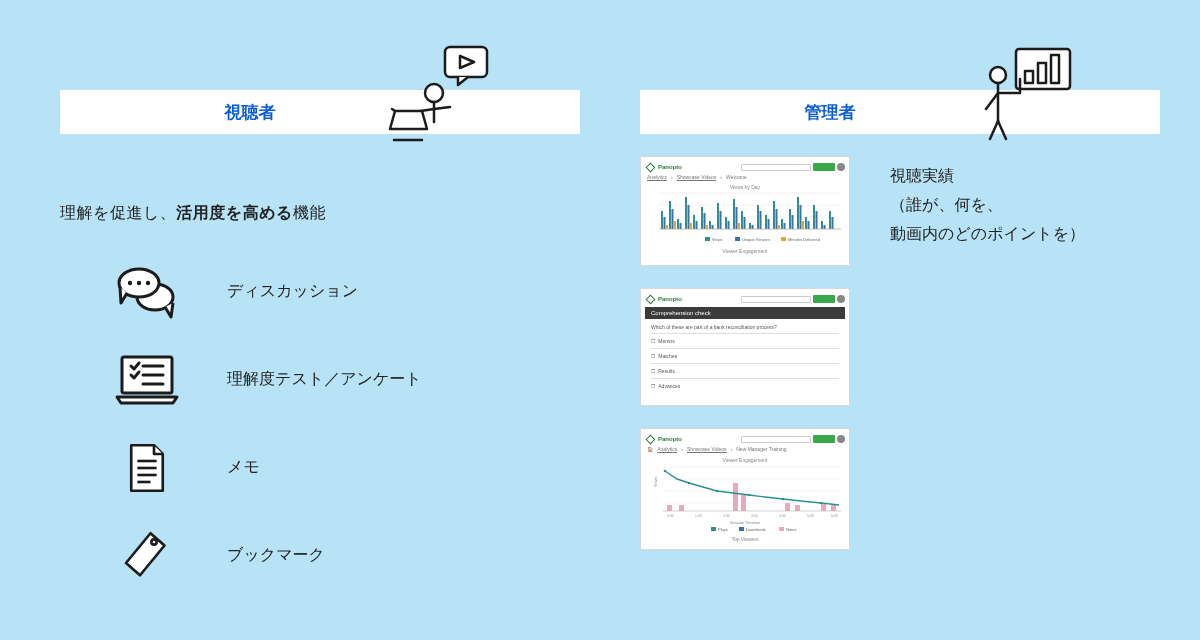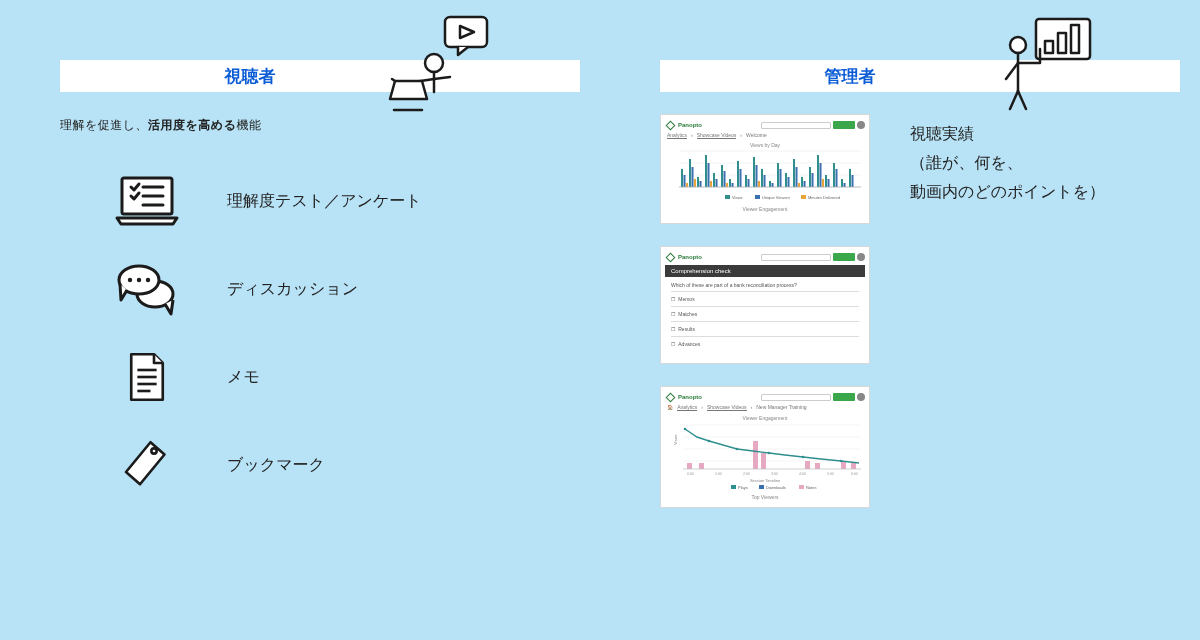--- a/index.html
+++ b/index.html
@@ -11,26 +11,26 @@
     color: #222;
     position: relative;
     overflow: hidden;
   }
   .col {
     position: absolute;
     top: 0;
     width: 520px;
   }
   .col-left { left: 60px; }
-  .col-right { left: 660px; }
+  .col-right { left: 640px; }
 
   .header-bar {
     position: relative;
-    margin-top: 60px;
-    height: 32px;
+    margin-top: 90px;
+    height: 44px;
     background: #fff;
     display: flex;
     align-items: center;
   }
   .header-title {
     color: #0a5bd6;
     font-weight: 700;
     font-size: 17px;
     text-align: center;
     width: 100%;
@@ -38,22 +38,22 @@
   }
   .header-illus {
     position: absolute;
     right: 80px;
     top: -45px;
     width: 110px;
     height: 100px;
   }
 
   .subhead {
-    margin-top: 24px;
-    font-size: 12px;
+    margin-top: 66px;
+    font-size: 16px;
     line-height: 1.6;
     letter-spacing: 0.5px;
   }
   .subhead b { font-weight: 700; }
 
   
   .feat-list { margin-top: 22px; }
   .feat-row {
     display: flex;
     align-items: center;
@@ -140,54 +140,54 @@
         </g>
       </svg>
     </div>
   </div>
 
   <div class="subhead">
     <span>理解を促進し、</span><b>活用度を高める</b><span>機能</span>
   </div>
 
   <div class="feat-list">
-    <div class="feat-row">
-      <div class="feat-icon">
-        <svg viewBox="0 0 64 54" width="64" height="54">
-          <g stroke="#1b1b1b" stroke-width="3" fill="none" stroke-linecap="round" stroke-linejoin="round">
-            <rect x="7" y="4" width="50" height="36" rx="2" fill="#fff"></rect>
-            <path d="M2 44 h60 l-4 6 h-52 z" fill="#fff"></path>
-            <path d="M16 13 l3 3 l5 -6"></path>
-              <line x1="28" y1="13" x2="48" y2="13"></line>
-            <path d="M16 22 l3 3 l5 -6"></path>
-              <line x1="28" y1="22" x2="48" y2="22"></line>
-            <line x1="28" y1="31" x2="48" y2="31"></line>
-          </g>
-        </svg>
-      </div>
-      <div class="feat-label">理解度テスト／アンケート</div>
-    </div>
-
     <div class="feat-row">
       <div class="feat-icon">
         <svg viewBox="0 0 64 54" width="64" height="54">
           <g stroke="#1b1b1b" stroke-width="3" fill="#fff" stroke-linejoin="round">
             <ellipse cx="40" cy="32" rx="18" ry="13"></ellipse>
             <path d="M50 42 l6 10 l2 -14" fill="#fff"></path>
             <ellipse cx="24" cy="18" rx="20" ry="14" fill="#fff"></ellipse>
             <path d="M12 28 l-6 10 l-1 -16" fill="#fff"></path>
           </g>
           <g fill="#1b1b1b">
             <circle cx="15" cy="18" r="2.2"></circle>
               <circle cx="24" cy="18" r="2.2"></circle>
               <circle cx="33" cy="18" r="2.2"></circle>
           </g>
         </svg>
       </div>
       <div class="feat-label">ディスカッション</div>
+    </div>
+
+    <div class="feat-row">
+      <div class="feat-icon">
+        <svg viewBox="0 0 64 54" width="64" height="54">
+          <g stroke="#1b1b1b" stroke-width="3" fill="none" stroke-linecap="round" stroke-linejoin="round">
+            <rect x="7" y="4" width="50" height="36" rx="2" fill="#fff"></rect>
+            <path d="M2 44 h60 l-4 6 h-52 z" fill="#fff"></path>
+            <path d="M16 13 l3 3 l5 -6"></path>
+              <line x1="28" y1="13" x2="48" y2="13"></line>
+            <path d="M16 22 l3 3 l5 -6"></path>
+              <line x1="28" y1="22" x2="48" y2="22"></line>
+            <line x1="28" y1="31" x2="48" y2="31"></line>
+          </g>
+        </svg>
+      </div>
+      <div class="feat-label">理解度テスト／アンケート</div>
     </div>
 
     <div class="feat-row">
       <div class="feat-icon">
         <svg viewBox="0 0 64 60" width="56" height="56">
           <g stroke="#1b1b1b" stroke-width="3" fill="#fff" stroke-linejoin="round">
             <path d="M14 4 h26 l10 10 v42 h-36 z"></path>
             <path d="M40 4 v10 h10"></path>
             <line x1="21" y1="22" x2="43" y2="22"></line>
             <line x1="21" y1="30" x2="43" y2="30"></line>

